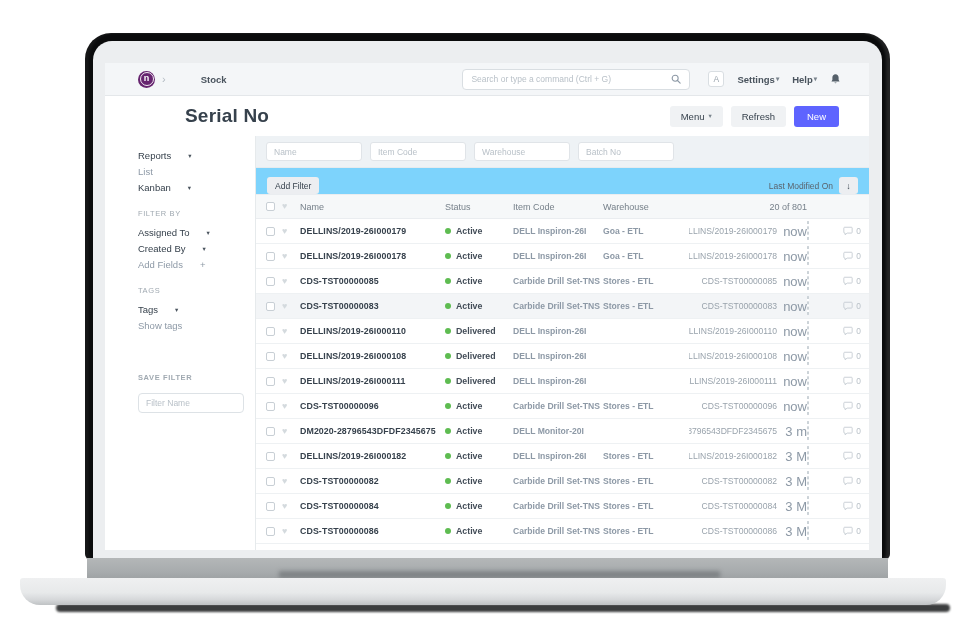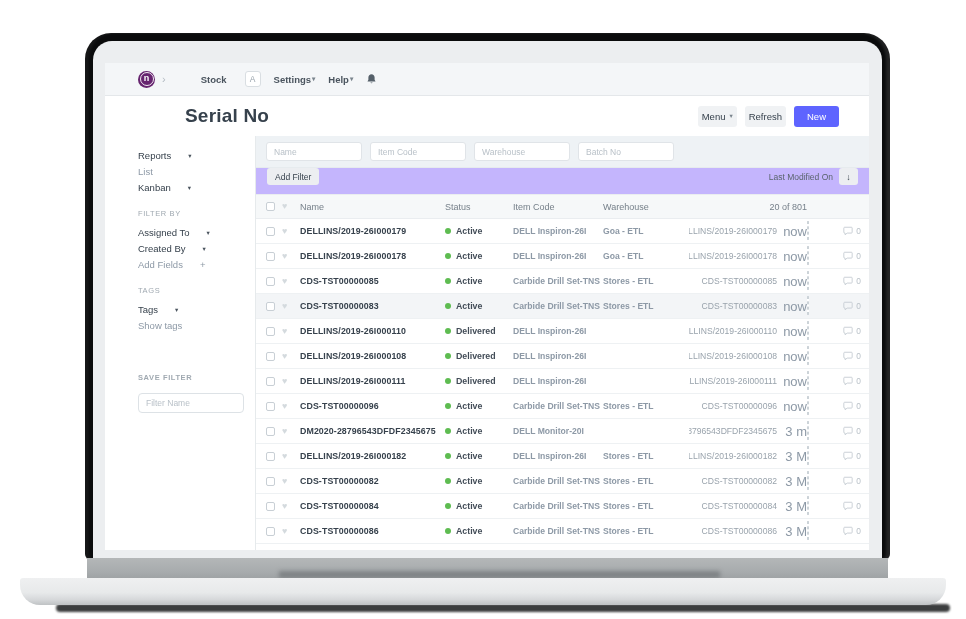--- a/index.html
+++ b/index.html
@@ -45,21 +45,21 @@
   .avatar { width:16px; height:16px; border:1px solid #d9dee2; border-radius:3px; background:#fff;
             display:flex; align-items:center; justify-content:center; font-size:8.5px; color:#9aa4ad; }
   .nav-link { font-size:9.5px; font-weight:700; color:#4a545e; display:flex; align-items:center; gap:1px; cursor:default; }
   .caret { font-size:6.5px; color:#7a848d; }
 
   
   .titlebar { height:40px; flex:none; display:flex; align-items:center; padding:0 30px 0 33px; background:#fff; }
   .page-title { font-size:19px; font-weight:700; color:#36414c; letter-spacing:.2px;margin-left:47px; }
   .title-actions { margin-left:auto; display:flex; gap:8px; }
   .btn { border:none; border-radius:3px; font-size:9.5px; font-family:"Liberation Sans", sans-serif;
-         padding:5px 4px; color:#36414c; background:#f0f2f4; display:flex; align-items:center; gap:4px; }
+         padding:5px 11px; color:#36414c; background:#f0f2f4; display:flex; align-items:center; gap:4px; }
   .btn-new { background:#5e64ff; color:#fff; padding:5px 13px; }
 
   
   .content { flex:1; display:flex; min-height:0; }
   .sidebar { width:150px; flex:none; padding:12px 0 0 33px; }
   .sb-item { height:15px; display:flex; align-items:center; gap:17px; font-size:9.5px; color:#36414c; margin-bottom:1px; }
   .sb-item.muted { color:#8d99a6; }
   .sb-item .caret { color:#4a545e; }
   .sb-heading { font-size:7.5px; color:#a0a9b1; letter-spacing:.6px; text-transform:uppercase; margin:14px 0 7px; }
   .sb-heading.gap-lg { margin-top:40px;font-weight:bold; }
@@ -67,21 +67,21 @@
               padding:0 7px; color:#5a646e; outline:none; margin-top:4px; font-family:"Liberation Sans", sans-serif; }
   .sb-input::placeholder { color:#b9c1c8; }
 
   .main { flex:1; border-left:1px solid #e6eaec; display:flex; flex-direction:column; min-width:0; }
   .filter-strip { height:32px; flex:none; background:#eef2f5; border-bottom:1px solid #e6ebee;
                   display:flex; align-items:center; gap:8px; padding:0 10px; }
   .f-input { width:96px; height:19px; background:#fff; border:1px solid #e0e4e8; border-radius:3px;
              font-size:8.5px; padding:0 7px; color:#5a646e; outline:none; font-family:"Liberation Sans", sans-serif; }
   .f-input::placeholder { color:#b9c1c8; }
 
-  .actions-row { height:26px; flex:none; display:flex; align-items:flex-start; padding:0 11px; background:#c4b5fd; }
+  .actions-row { height:26px; flex:none; display:flex; align-items:flex-end; padding:0 11px; background:#7dd3fc; }
   .add-filter { background:#eceef1; border:none; border-radius:3px; font-size:8.5px; color:#36414c; padding:3.5px 8px;
                 font-family:"Liberation Sans", sans-serif; }
   .sort-area { margin-left:auto; display:flex; align-items:center; gap:6px; font-size:8.5px; color:#5a646e; }
   .sort-btn { width:19px; height:17px; background:#eceef1; border:none; border-radius:3px;
               display:flex; align-items:center; justify-content:center; font-size:9px; color:#36414c; font-weight:700; }
 
   .grid-row { display:grid; align-items:center;
               grid-template-columns:16px 18px 145px 68px 90px 86px 1fr 30px 26px 28px;
               padding:0 8px 0 10px; }
   .thead { height:25px; flex:none; background:#f6f8f9; border-top:1px solid #eaedf0; border-bottom:1px solid #eaedf0;
@@ -114,20 +114,27 @@
 
       <div class="app">
 
         <div class="navbar">
           <div class="logo">
               <span>n</span>
             </div>
           <span class="crumb-sep">›</span>
           <span class="crumb">Stock</span>
 
+          <div class="search">
+            <input placeholder="Search or type a command (Ctrl + G)" style="">
+            <svg class="icon-svg" width="10" height="10" viewBox="0 0 12 12">
+                <circle cx="5" cy="5" r="3.6" fill="none" stroke="#8d99a6" stroke-width="1.3"></circle>
+                <line x1="7.8" y1="7.8" x2="11" y2="11" stroke="#8d99a6" stroke-width="1.3" stroke-linecap="round"></line>
+              </svg>
+          </div>
 
           <div class="nav-right">
             <div class="avatar">
                 <span>A</span>
               </div>
             <div class="nav-link">
                 <span>Settings</span>
                 <span class="caret">▾</span>
               </div>
             <div class="nav-link">

